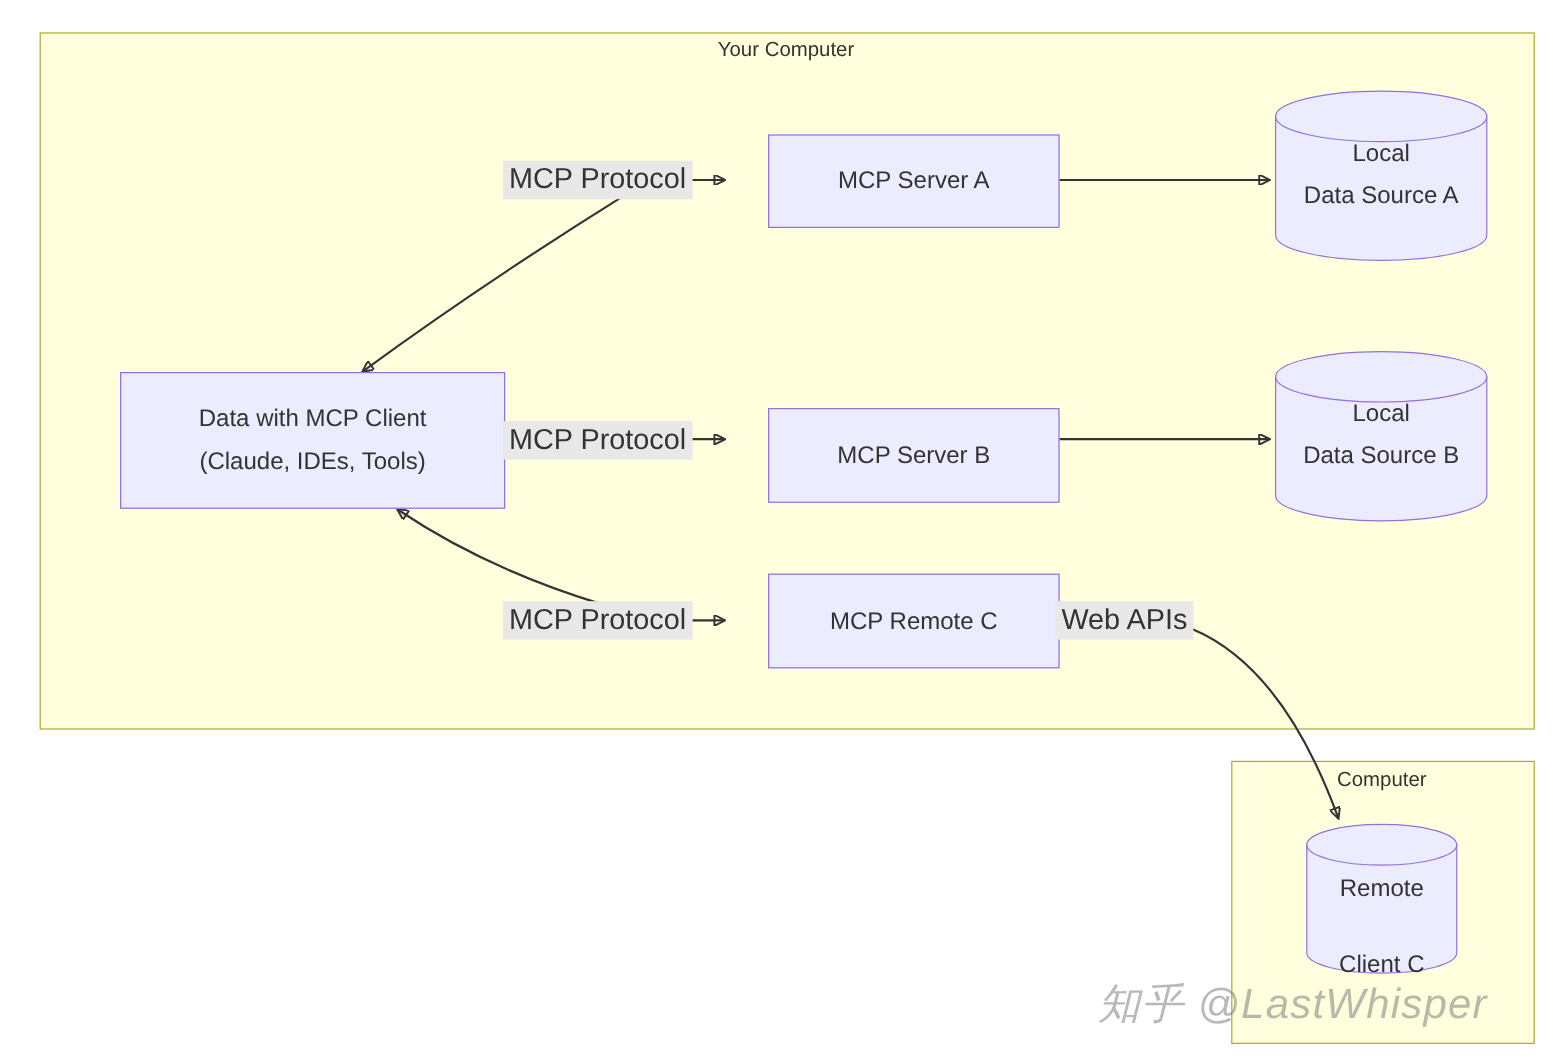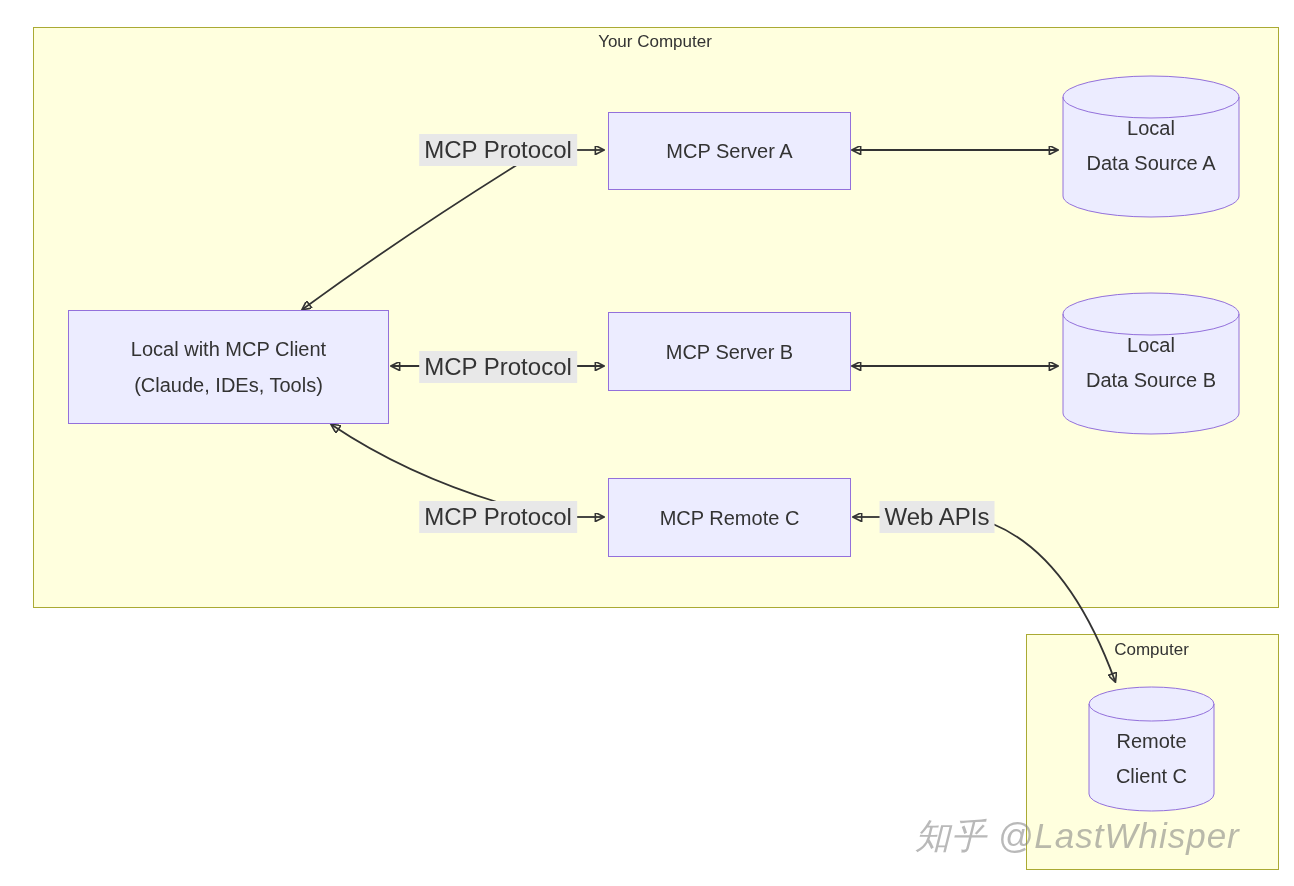--- a/index.html
+++ b/index.html
@@ -48,40 +48,41 @@
     background: var(--node-fill);
     border: 1px solid var(--node-border);
     display: flex;
     flex-direction: column;
     align-items: center;
     justify-content: center;
     text-align: center;
     font-size: 20px;
     line-height: 36px;
     z-index: 3;
+    margin-left: 32px;
   }
   .cyl {
     position: absolute;
     z-index: 3;
   }
   .cyl svg { position: absolute; left: 0; top: 0; }
   .cyl .cyl-text {
     position: relative;
     height: 100%;
     display: flex;
     flex-direction: column;
     align-items: center;
     justify-content: flex-start;
     text-align: center;
     font-size: 20px;
     line-height: 35px;
     box-sizing: border-box;
   }
   .cyl-big .cyl-text { padding-top: 36px; }
-  .cyl-small .cyl-text { padding-top: 38px; }
+  .cyl-small .cyl-text { padding-top: 38px; gap: 28px; }
   .edge-label {
     position: absolute;
     transform: translate(-50%, -50%);
     background: var(--label-bg);
     font-size: 24px;
     line-height: 30px;
     padding: 1px 5px;
     white-space: nowrap;
     z-index: 4;
     color: var(--text-color);
@@ -128,29 +129,29 @@
 
     <path d="M853,150 L1057,150" marker-start="url(#arrow)" marker-end="url(#arrow)"></path>
 
     <path d="M853,366 L1057,366" marker-start="url(#arrow)" marker-end="url(#arrow)"></path>
 
     <path d="M854,517 L886,517" marker-start="url(#arrow)"></path>
     <path d="M993,524 C1046,546 1086,602 1115,681" marker-end="url(#arrow)"></path>
   </svg>
 
   <div class="node" style="left:68px; top:310px; width:319px; height:112px;">
-    <div>Local with MCP Client</div>
+    <div>Data with MCP Client</div>
     <div>(Claude, IDEs, Tools)</div>
   </div>
 
   <div class="node" style="left:608px; top:112px; width:241px; height:76px;">
     <div>MCP Server A</div>
   </div>
 
-  <div class="node" style="left:608px; top:312px; width:241px; height:77px;">
+  <div class="node" style="left:608px; top:340px; width:241px; height:77px;">
     <div>MCP Server B</div>
   </div>
 
   <div class="node" style="left:608px; top:478px; width:241px; height:77px;">
     <div>MCP Remote C</div>
   </div>
 
   <div class="cyl cyl-big" style="left:1062px; top:75px; width:178px; height:143px;">
     <svg width="178" height="143">
       <path class="cyl-shape-body" d="M1,22 A88,21 0 0 1 177,22 L177,121 A88,21 0 0 1 1,121 Z"></path>

